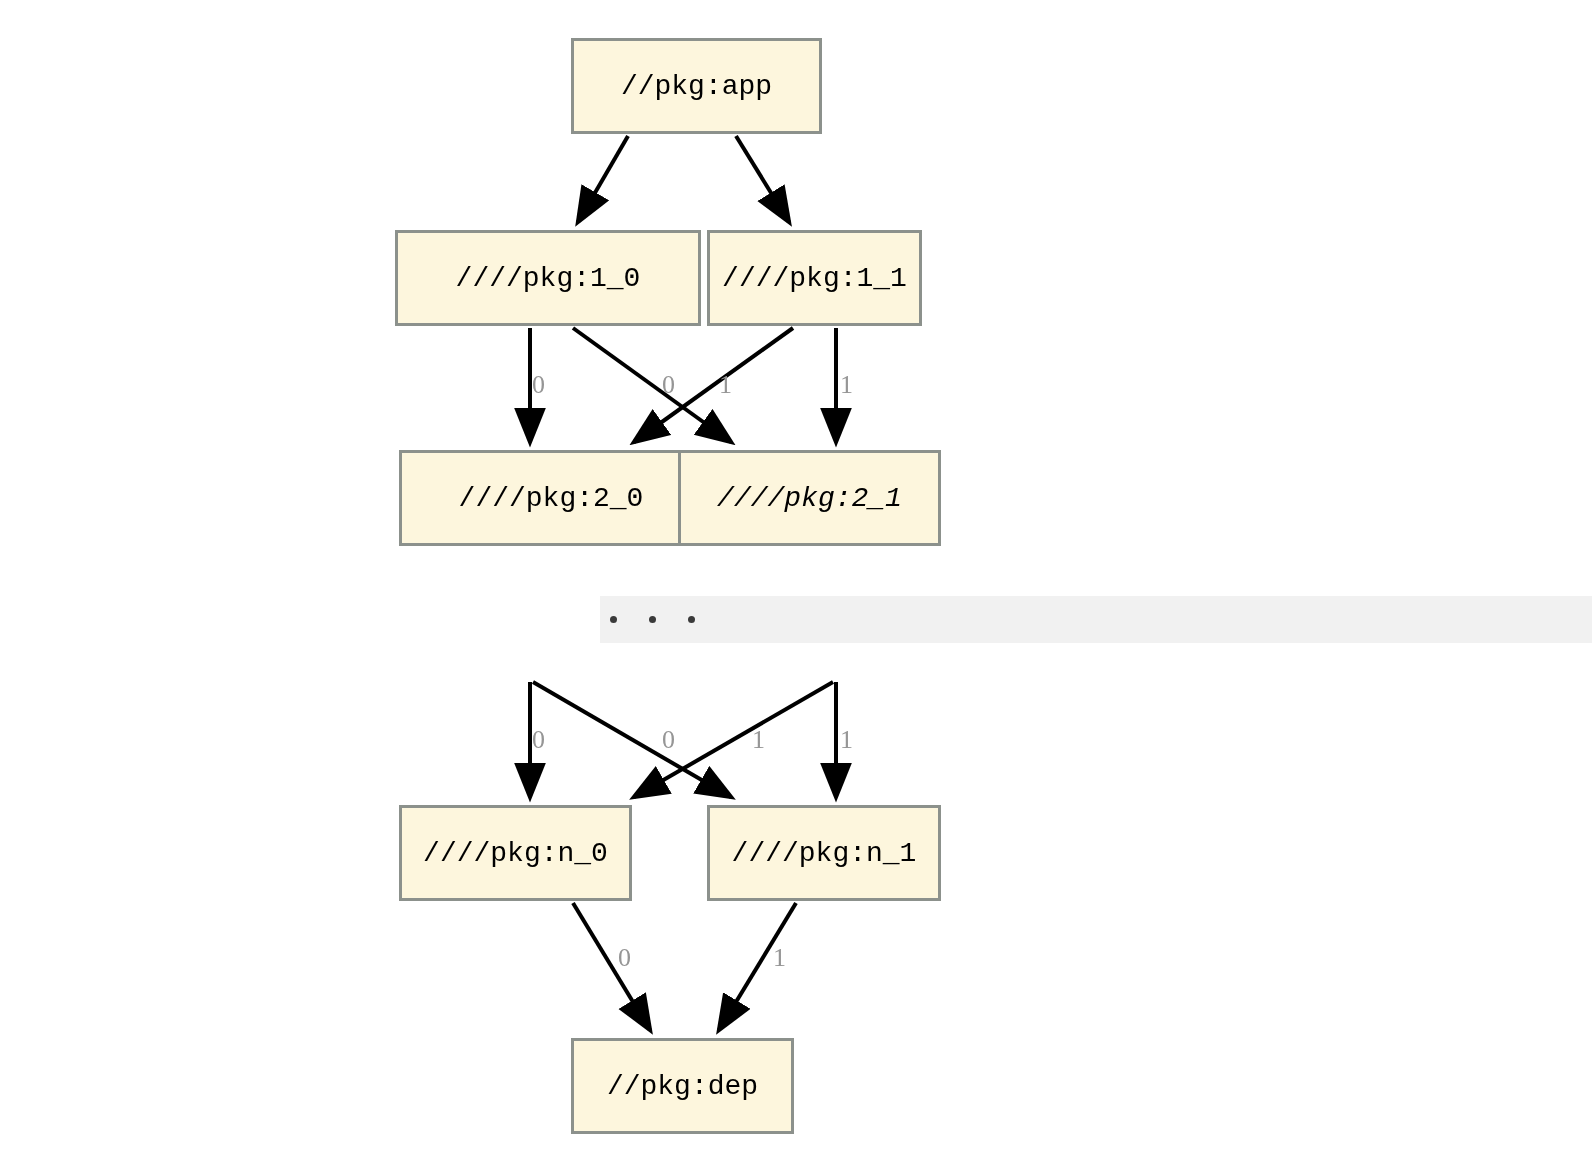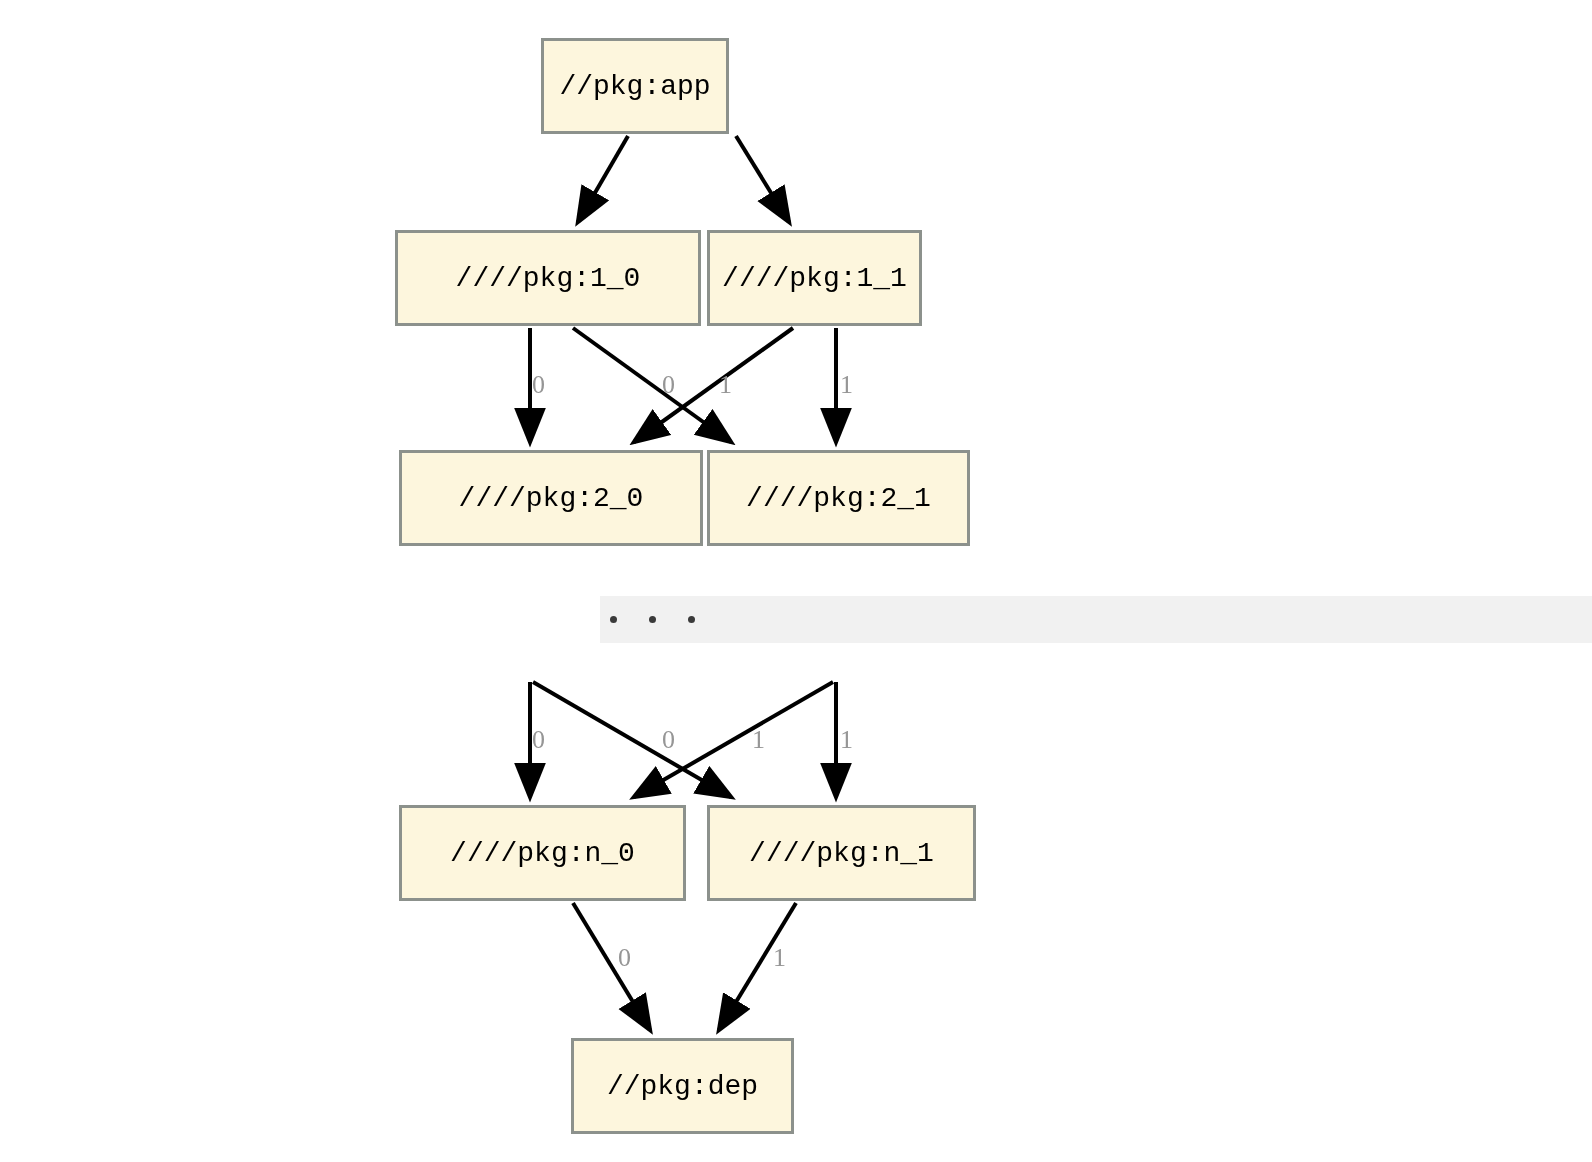--- a/index.html
+++ b/index.html
@@ -107,33 +107,33 @@
     <line x1="796" y1="903" x2="719" y2="1030" stroke="#000000" stroke-width="4" marker-end="url(#arrow)"></line>
   </svg>
 
   <div class="ellipsis-band" style="left:600px; top:596px; width:992px; height:47px;"></div>
   <div class="ellipsis-dots" style="left:610px; top:616px;">
     <span></span>
     <span></span>
     <span></span>
   </div>
 
-  <div class="node-box" style="left:541px; top:38px; width:188px; height:96px;">//pkg:app</div>
+  <div class="node-box" style="left:571px; top:38px; width:251px; height:96px;">//pkg:app</div>
 
   <div class="node-box" style="left:395px; top:230px; width:306px; height:96px;">////pkg:1_0</div>
 
   <div class="node-box" style="left:707px; top:230px; width:215px; height:96px;">////pkg:1_1</div>
 
   <div class="node-box" style="left:399px; top:450px; width:304px; height:96px;">////pkg:2_0</div>
 
-  <div class="node-box" style="left:707px; top:450px; width:263px; height:96px;">////pkg:2_1</div>
+  <div class="node-box" style="left:678px; top:450px; width:263px; height:96px;font-style:italic;">////pkg:2_1</div>
 
-  <div class="node-box" style="left:399px; top:805px; width:287px; height:96px;">////pkg:n_0</div>
+  <div class="node-box" style="left:399px; top:805px; width:233px; height:96px;">////pkg:n_0</div>
 
-  <div class="node-box" style="left:707px; top:805px; width:269px; height:96px;">////pkg:n_1</div>
+  <div class="node-box" style="left:707px; top:805px; width:234px; height:96px;">////pkg:n_1</div>
 
   <div class="node-box" style="left:571px; top:1038px; width:223px; height:96px;">//pkg:dep</div>
 
   <div class="edge-label" style="left:532px; top:370px;">0</div>
   <div class="edge-label" style="left:662px; top:370px;">0</div>
   <div class="edge-label" style="left:719px; top:370px;">1</div>
   <div class="edge-label" style="left:840px; top:370px;">1</div>
 
   <div class="edge-label" style="left:532px; top:725px;">0</div>
   <div class="edge-label" style="left:662px; top:725px;">0</div>

